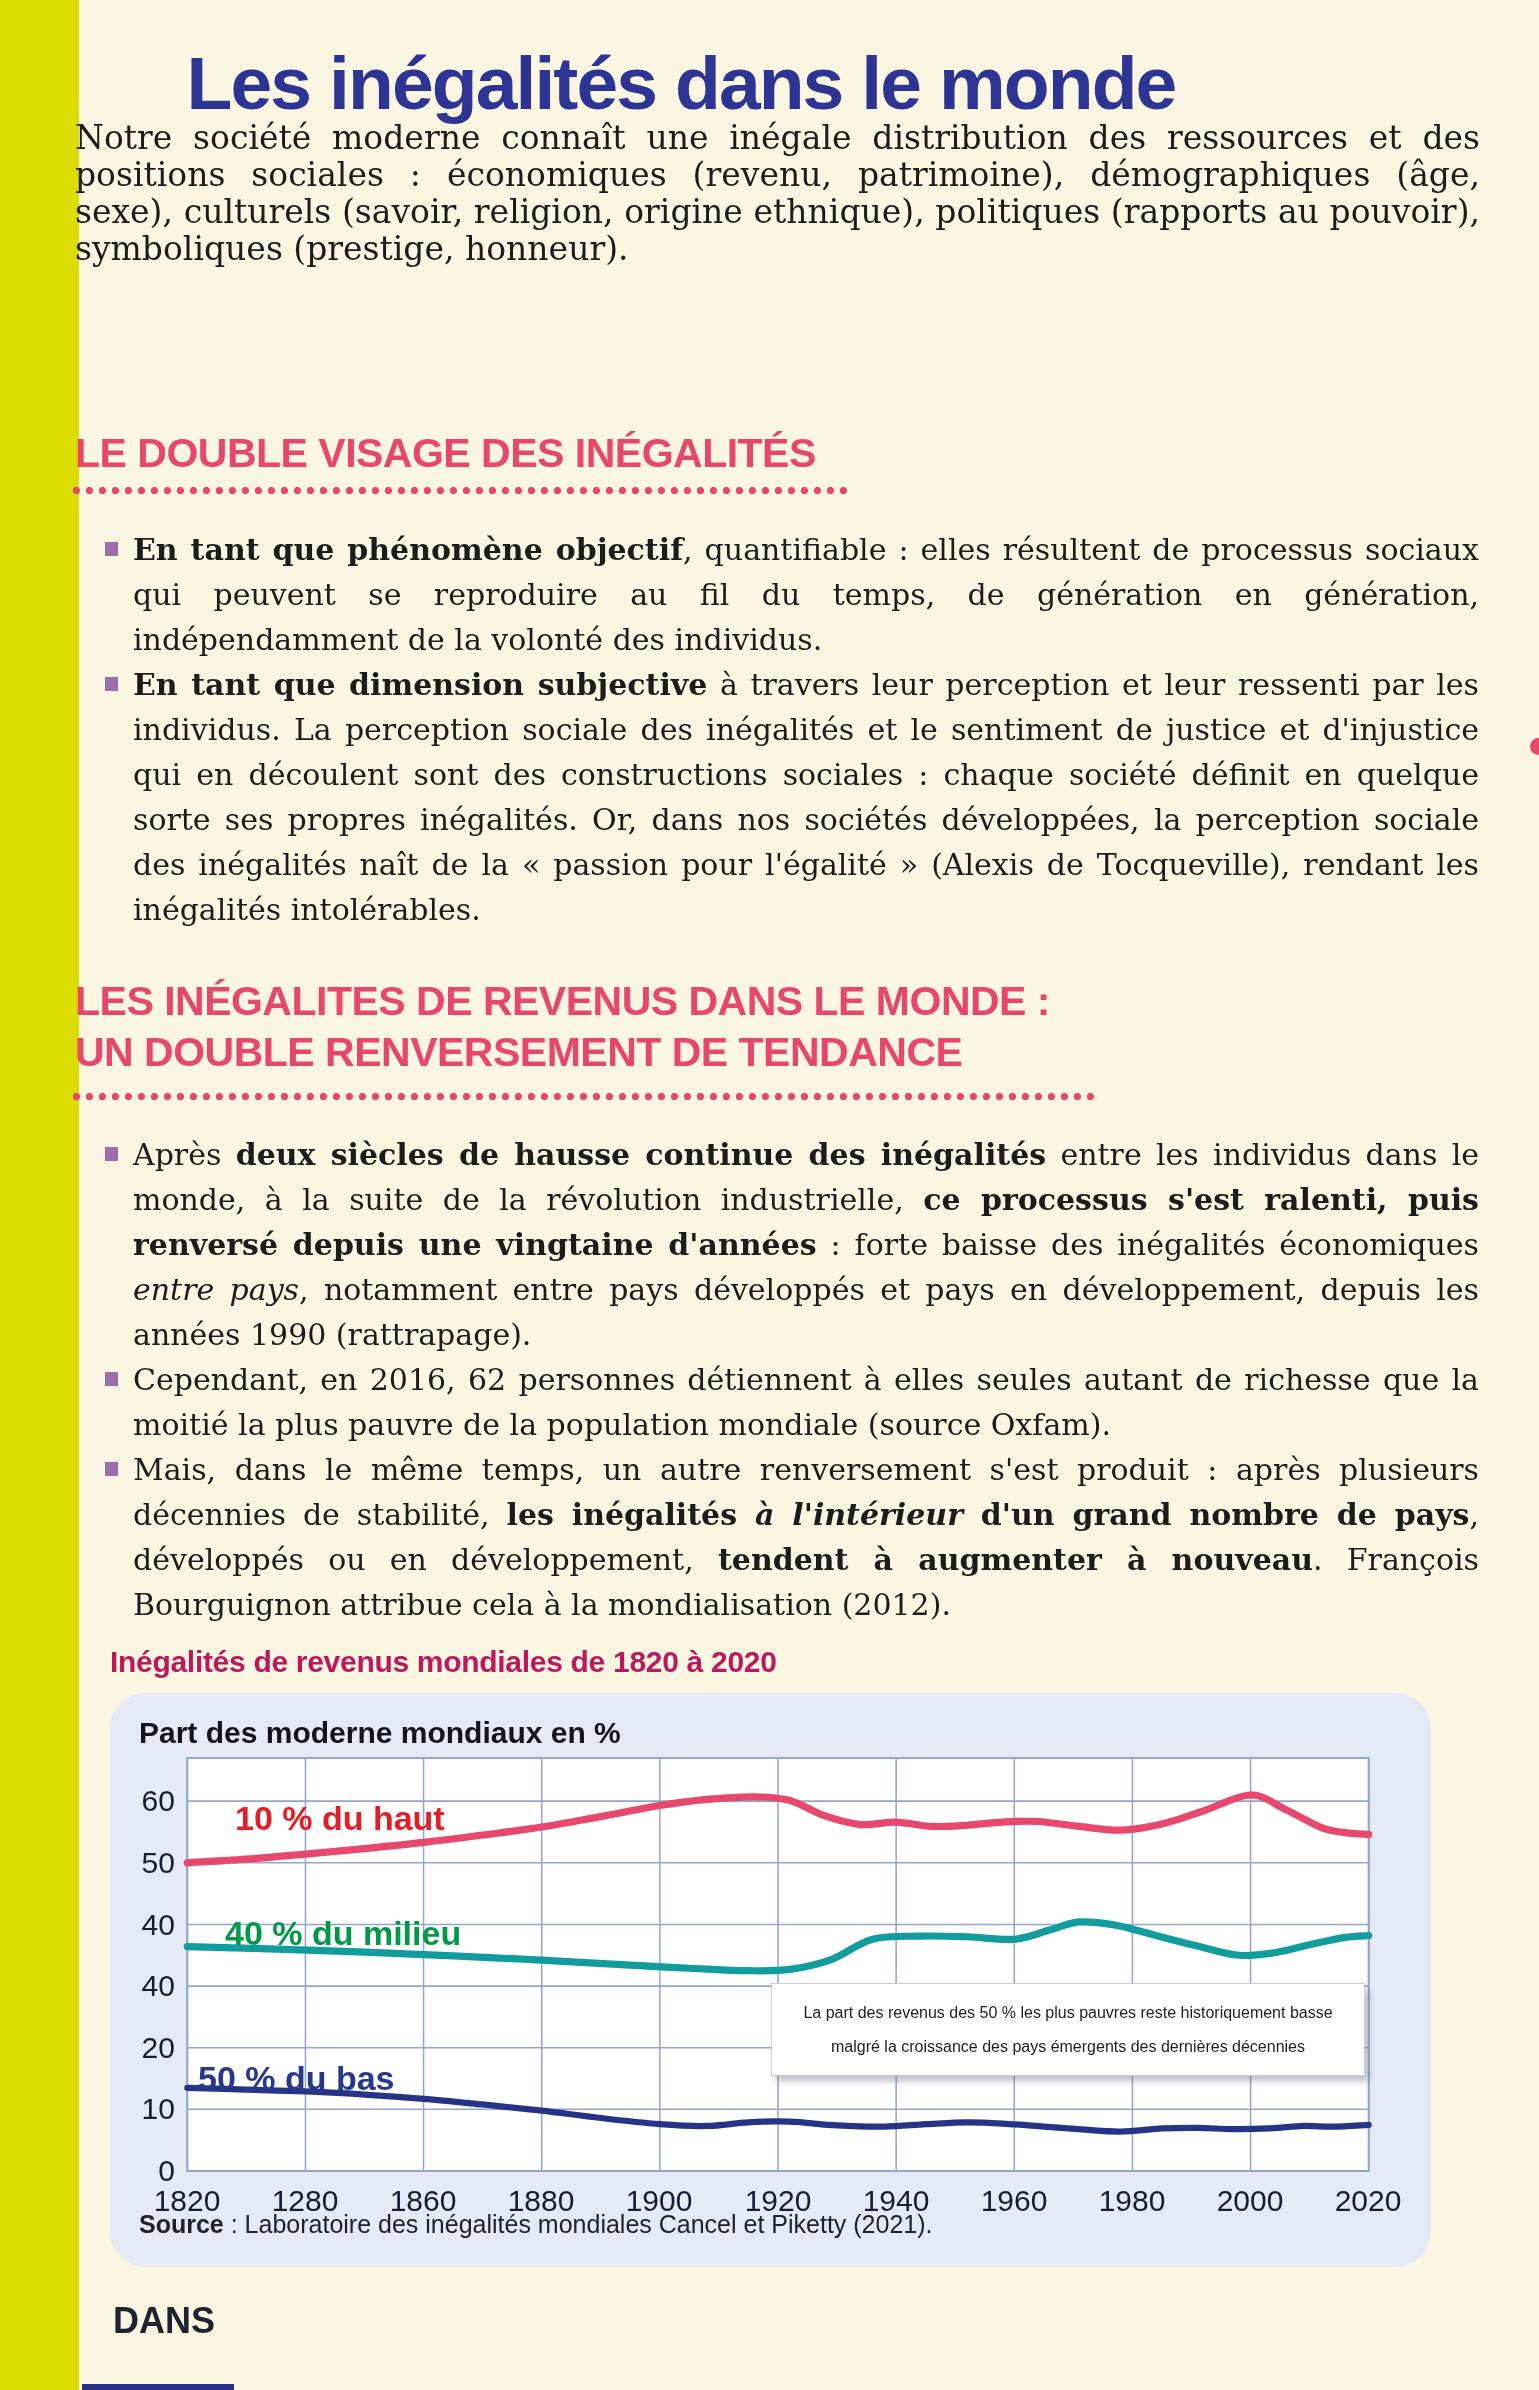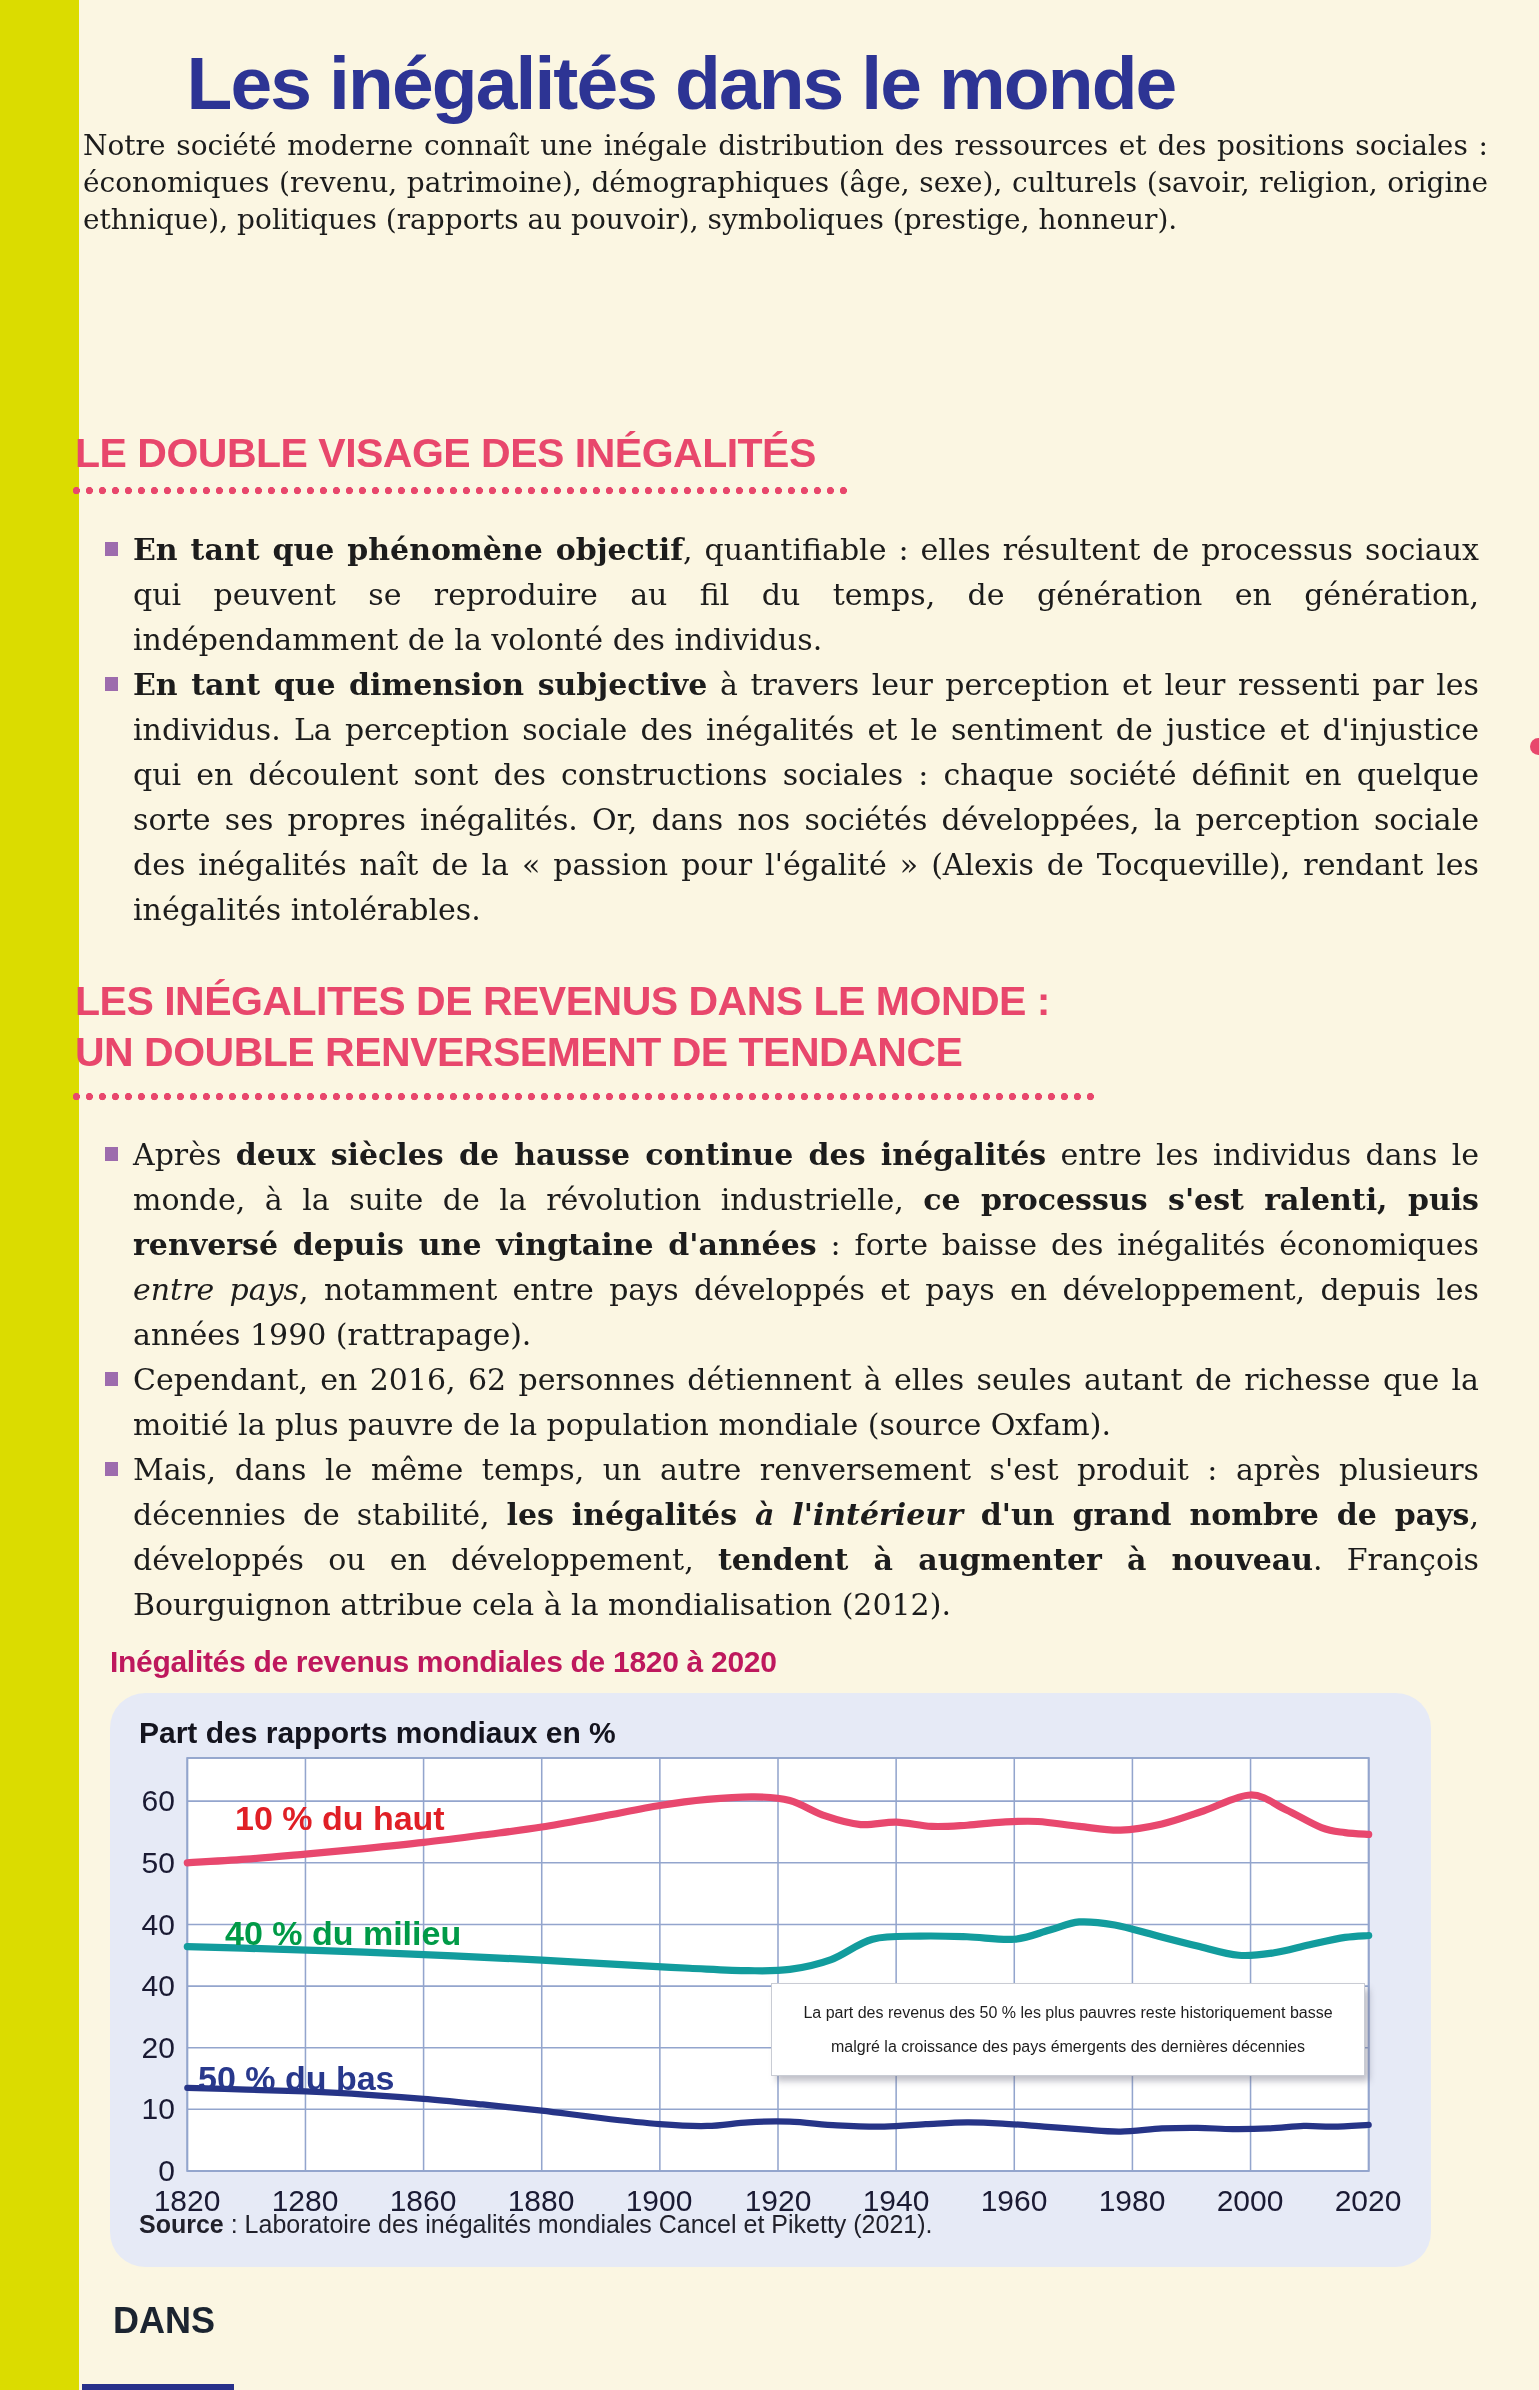--- a/index.html
+++ b/index.html
@@ -2,22 +2,22 @@
 <html style="--page_bg: #FBF6E2; --margin_yellow: #DBDC00; --title_blue: #2D3494; --accent_pink: #E8476C; --bullet_purple: #9D6CAD; --text: #1C1C1C; --panel_bg: #E6EAF6;"><head>
 <meta charset="utf-8">
 <style>
   html,body{margin:0;padding:0;}
   #page{position:relative;width:1539px;height:2390px;overflow:hidden;
         background:var(--page_bg,#FBF6E2);font-family:"DejaVu Serif",serif;color:var(--text,#1C1C1C);}
   .ybar{position:absolute;left:0;top:0;width:79px;height:2390px;background:var(--margin_yellow,#DBDC00);}
   .title{position:absolute;left:79px;top:40px;width:1204px;text-align:center;
          font-family:"Liberation Sans",sans-serif;font-weight:bold;font-size:75px;
          letter-spacing:-1.9px;color:var(--title_blue,#2D3494);}
-  .intro{position:absolute;left:75px;top:119px;width:1405px;font-size:28px;line-height:37px;
-         text-align:justify;margin:8px;}
+  .intro{position:absolute;left:75px;top:119px;width:1405px;font-size:33px;line-height:37px;
+         text-align:justify;margin:0;}
   .h2{position:absolute;left:75px;margin:0;font-family:"Liberation Sans",sans-serif;font-weight:bold;
       font-size:41px;letter-spacing:-0.5px;color:var(--accent_pink,#E8476C);white-space:nowrap;}
   .h2-1{top:430px;}
   .h2-2a{top:978px;}
   .h2-2b{top:1029px;}
   .dots{position:absolute;left:72px;height:9.6px;
         background-image:radial-gradient(circle at 4.4px 4.4px,var(--accent_pink,#E8476C) 3.3px,rgba(0,0,0,0) 3.8px);
         background-size:13px 9.6px;background-repeat:repeat-x;}
   .dots1{top:486px;width:776px;}
   .dots2{top:1092px;width:1026px;}
@@ -95,21 +95,21 @@
     </li>
     <li>
       <span class="sq"></span>
       <span><span>Mais, dans le même temps, un autre renversement s'est produit : après plusieurs décennies de stabilité, </span><span style="font-weight: bold;">les inégalités </span><span style="font-weight: bold; font-style: italic;">à l'intérieur</span><span style="font-weight: bold;"> d'un grand nombre de pays</span><span>, développés ou en développement, </span><span style="font-weight: bold;">tendent à augmenter à nouveau</span><span>. François Bourguignon attribue cela à la mondialisation (2012).</span></span>
     </li>
   </ul>
 
   <div class="fig-title">Inégalités de revenus mondiales de 1820 à 2020</div>
 
   <div class="panel">
-    <div class="ylab">Part des rapports mondiaux en %</div>
+    <div class="ylab">Part des moderne mondiaux en %</div>
     <div id="plot">
         <svg width="1182" height="413" viewBox="0 0 1230 430">
           <g stroke="#93A5CD" stroke-width="1.6">
             <line x1="0.0" y1="0" x2="0.0" y2="430"></line>
             <line x1="123.0" y1="0" x2="123.0" y2="430"></line>
             <line x1="246.0" y1="0" x2="246.0" y2="430"></line>
             <line x1="369.0" y1="0" x2="369.0" y2="430"></line>
             <line x1="492.0" y1="0" x2="492.0" y2="430"></line>
             <line x1="615.0" y1="0" x2="615.0" y2="430"></line>
             <line x1="738.0" y1="0" x2="738.0" y2="430"></line>

